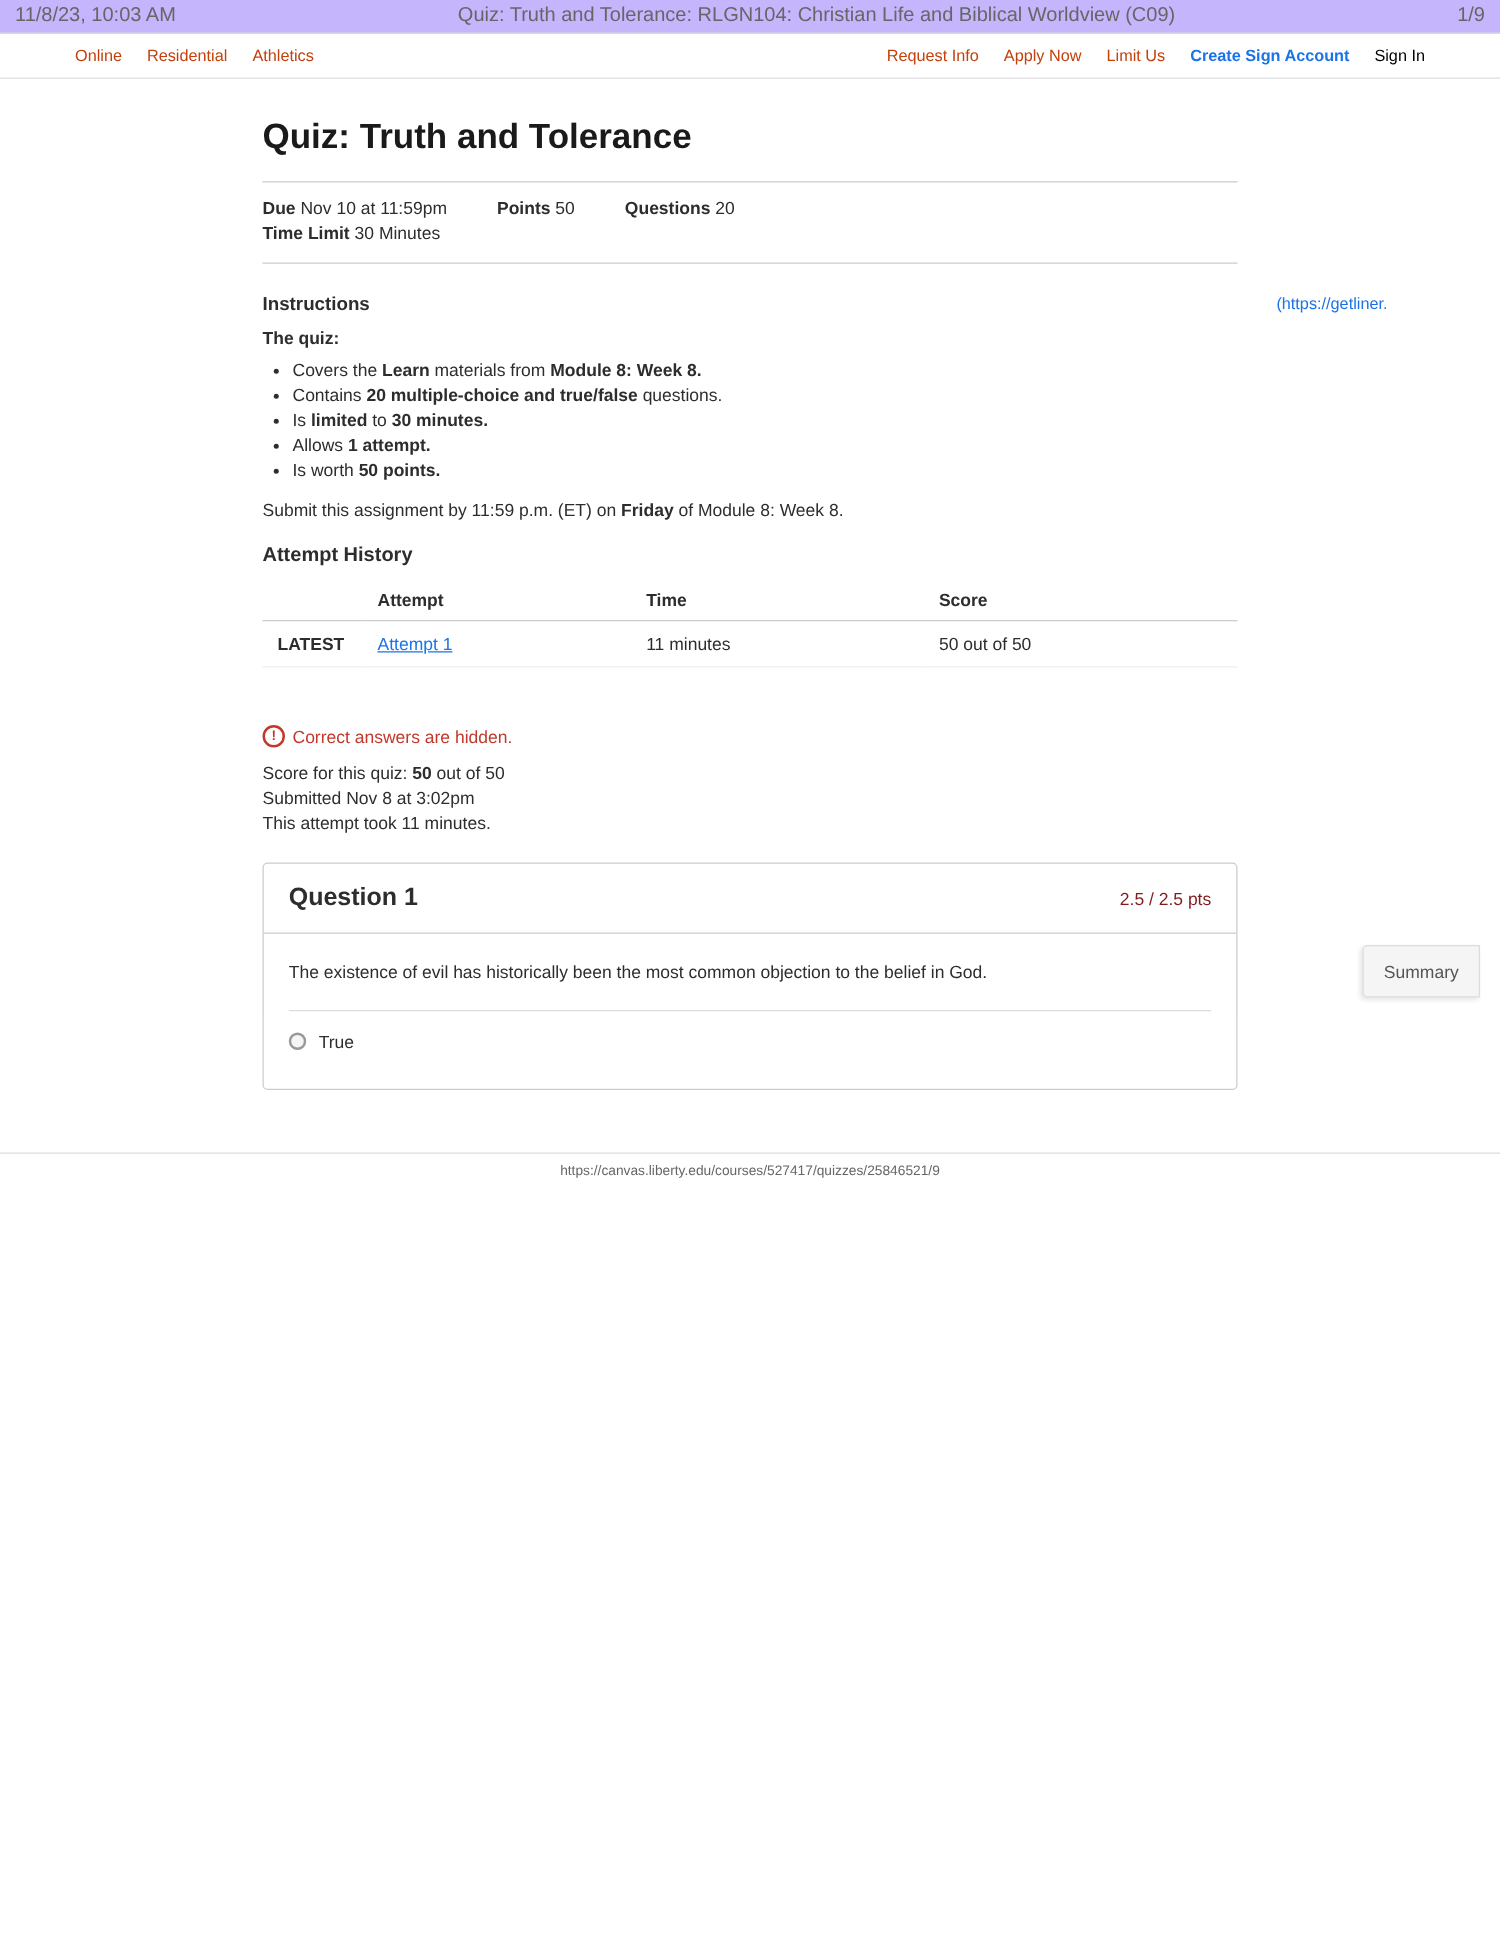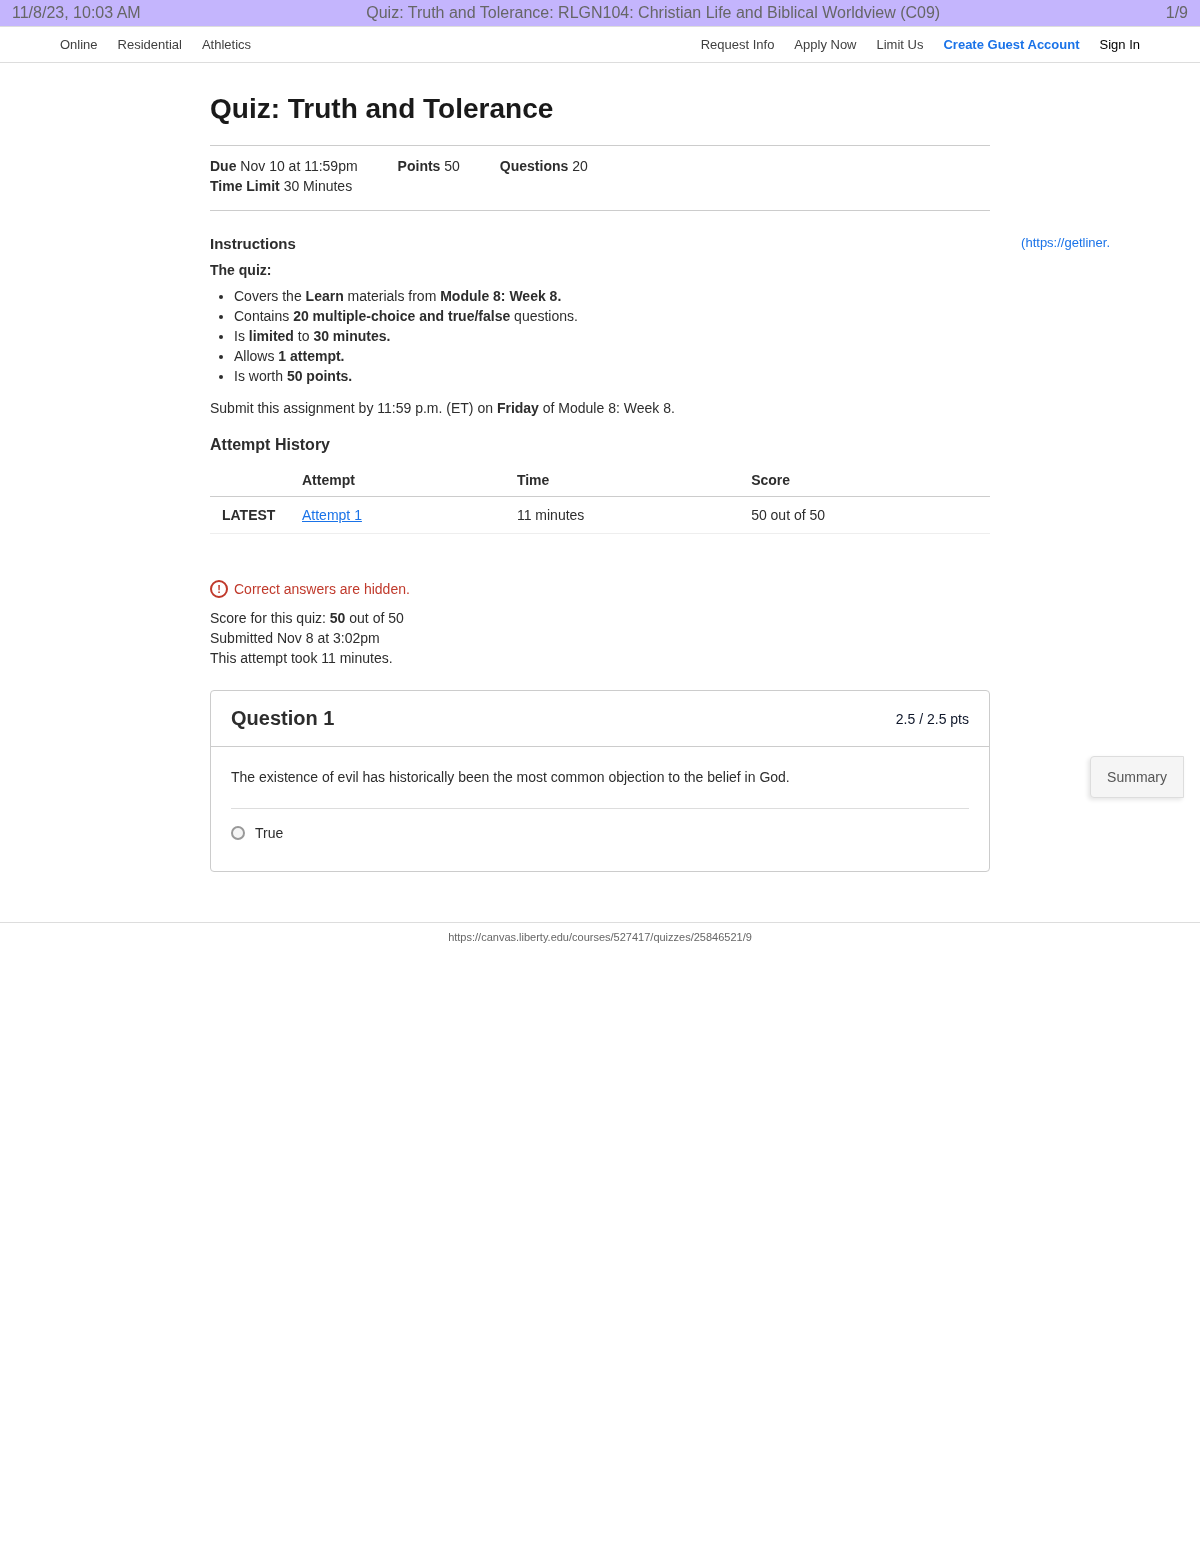--- a/index.html
+++ b/index.html
@@ -24,21 +24,21 @@
     
     .nav-bar {
       display: flex;
       align-items: center;
       padding: 10px 60px;
       border-bottom: 1px solid #ddd;
       gap: 20px;
     }
     .nav-bar a, .nav-link {
       text-decoration: none;
-      color: #404040;
+      color: #c2410c;
       font-size: 13px;
       cursor: pointer;
     }
     .nav-spacer { flex: 1; }
     .nav-link-blue {
       color: #1a73e8;
       font-weight: 600;
       font-size: 13px;
       cursor: pointer;
     }
@@ -213,21 +213,21 @@
       align-items: center;
       padding: 16px 20px;
       border-bottom: 1px solid #ccc;
     }
     .question-title {
       font-size: 20px;
       font-weight: 700;
     }
     .question-points {
       font-size: 14px;
-      color: #0f172a;
+      color: #7f1d1d;
     }
     .question-body {
       padding: 20px;
     }
     .question-text {
       font-size: 14px;
       margin-bottom: 20px;
       line-height: 1.5;
     }
     .question-divider {
@@ -272,21 +272,21 @@
 </div>
 
 <nav class="nav-bar">
   <span class="nav-link">Online</span>
   <span class="nav-link">Residential</span>
   <span class="nav-link">Athletics</span>
   <div class="nav-spacer"></div>
   <span class="nav-link">Request Info</span>
   <span class="nav-link">Apply Now</span>
   <span class="nav-link">Limit Us</span>
-  <span class="nav-link-blue">Create Guest Account</span>
+  <span class="nav-link-blue">Create Sign Account</span>
   <span class="nav-link-signin">Sign In</span>
 </nav>
 
 <div class="main-content">
 
   <h1 class="quiz-title">Quiz: Truth and Tolerance</h1>
 
   <div class="quiz-meta-bar">
     <div class="quiz-meta-row">
       <div class="quiz-meta-item">

